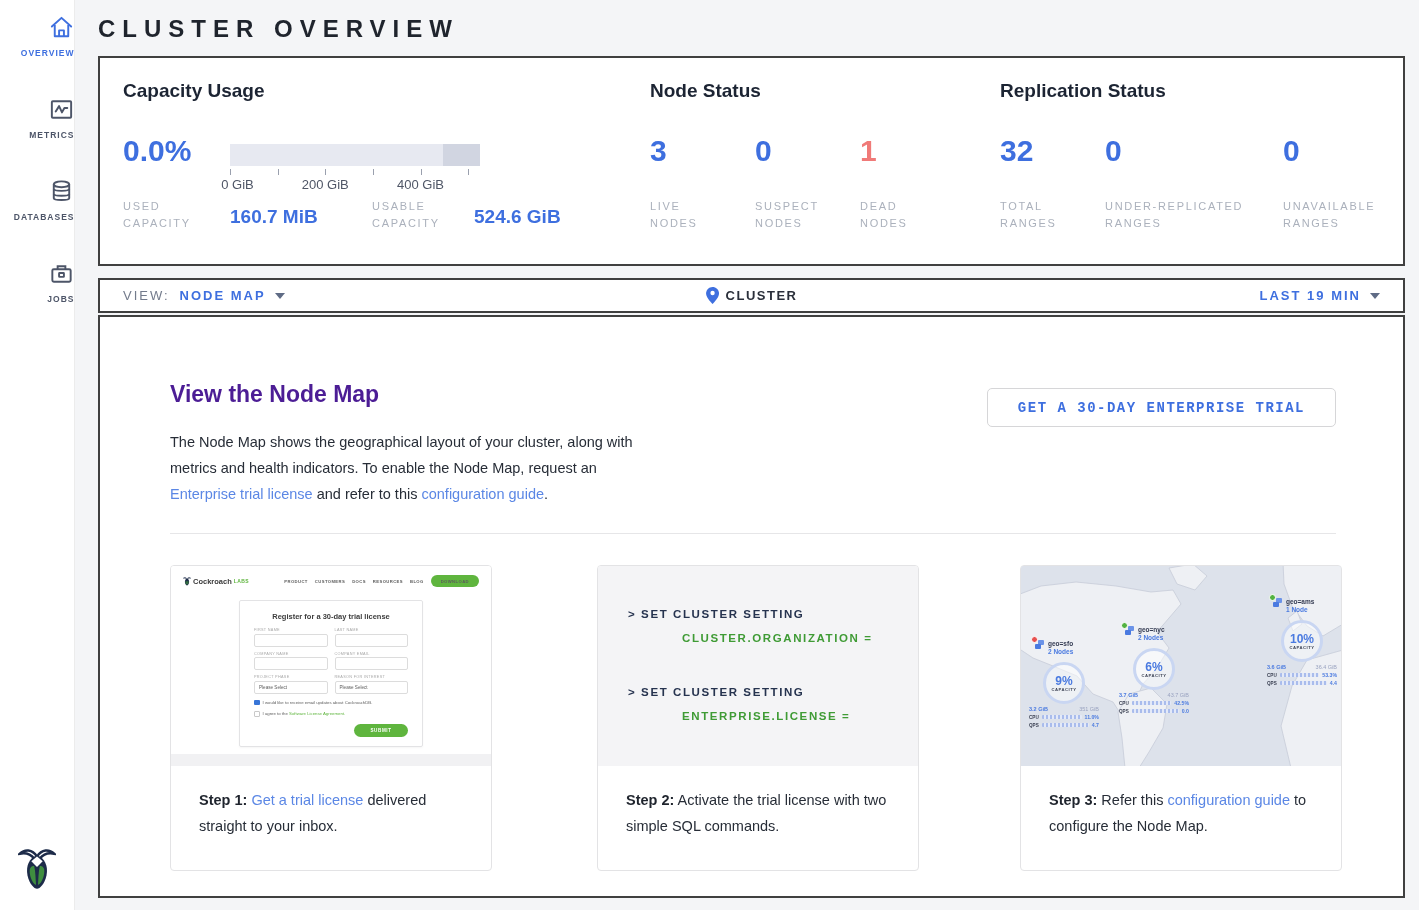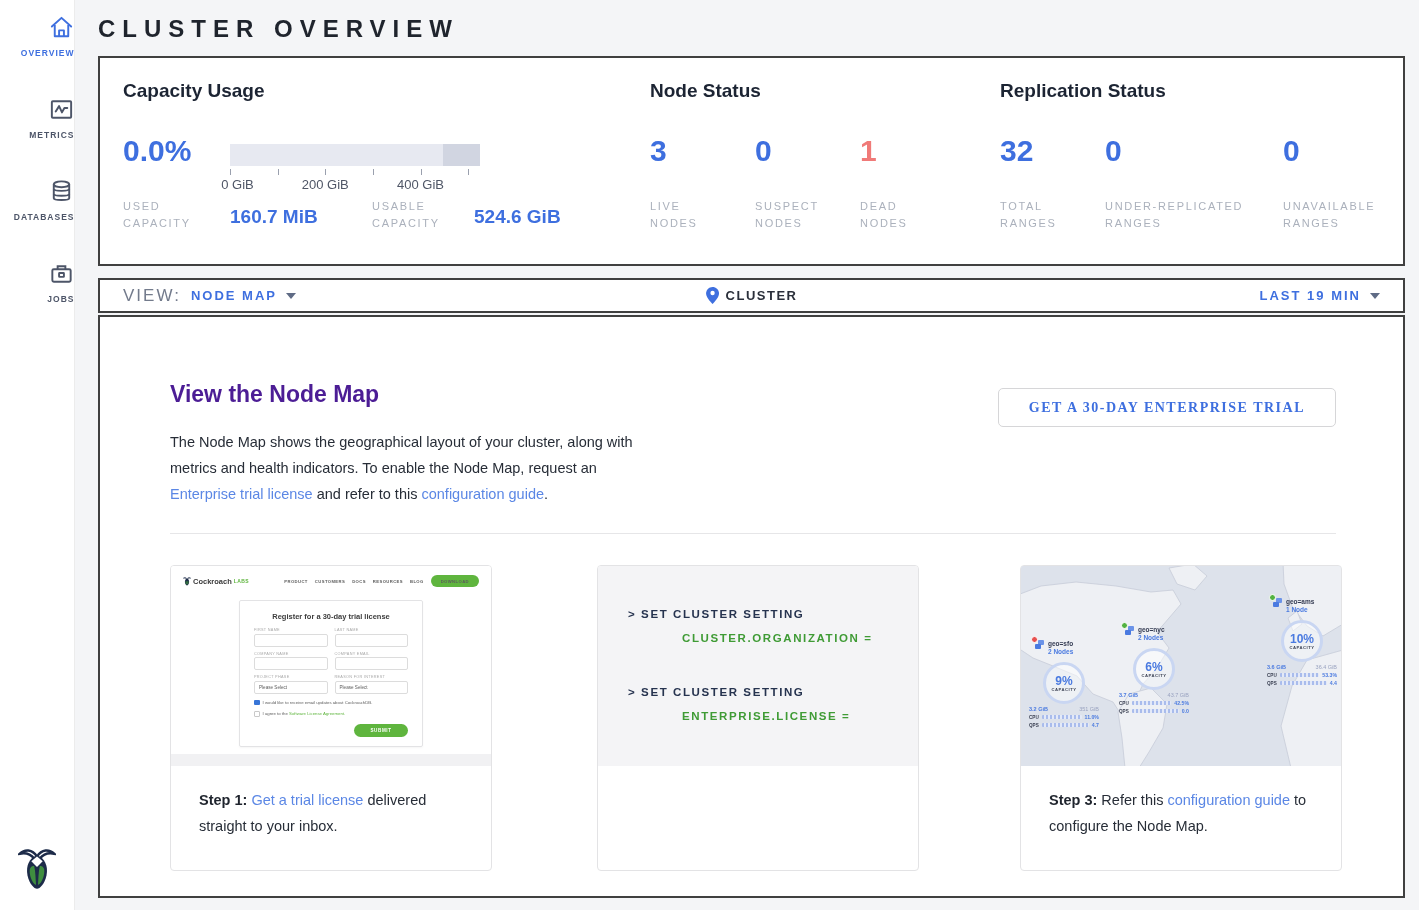--- a/index.html
+++ b/index.html
@@ -38,35 +38,35 @@
   .cap-bar { width: 250px; height: 22px; background: #e7e9f1; position: relative; }
   .cap-bar .cap-dark { position: absolute; right: 0; top: 0; height: 22px; width: 37px; background: #d1d5e1; }
   .cap-ticks { position: relative; height: 7px; margin-top: 3px; }
   .cap-ticks i { position: absolute; top: 0; width: 1px; height: 6px; background: #9aa0ae; }
   .cap-axis { position: relative; height: 16px; margin-top: 1px; }
   .cap-axis span { position: absolute; transform: translateX(-50%); font-size: 13px; color: #4f5666; white-space: nowrap; }
   .cap-value { position: absolute; top: 148px; font-size: 19px; font-weight: 600; color: #3e6fdf; }
   
   .view-bar { margin-top: 12px; height: 35px; display: flex; align-items: center; position: relative; }
   .vb-left { display: flex; align-items: center; padding-left: 23px; cursor: pointer; }
-  .vb-label { font-size: 17px; letter-spacing: 2px; color: #737b8c; }
+  .vb-label { font-size: 13px; letter-spacing: 2px; color: #737b8c; }
   .vb-value { margin-left: 10px; font-size: 13px; letter-spacing: 2px; color: #3e6fdf; font-weight: 600; }
   .caret { width: 0; height: 0; border-left: 5px solid transparent; border-right: 5px solid transparent; border-top: 6px solid #5f6b85; margin-left: 9px; }
   .vb-center { position: absolute; left: 50%; transform: translateX(-50%); display: flex; align-items: center; cursor: pointer; }
   .vb-center .crumb { margin-left: 7px; font-size: 13px; letter-spacing: 1.5px; color: #2a2f3a; font-weight: 600; }
   .vb-right { margin-left: auto; padding-right: 23px; display: flex; align-items: center; cursor: pointer; }
   .vb-time { font-size: 13px; letter-spacing: 2px; color: #3e6fdf; font-weight: 600; }
   
   .nm-section { margin-top: 2px; height: 583px; position: relative; }
   .nm-heading { position: absolute; left: 70px; top: 64px; font-size: 23px; font-weight: bold; color: #4c1d95; }
   .trial-btn {
     position: absolute; right: 67px; top: 71px; height: 39px; padding: 0 30px;
     background: #fff; border: 1px solid #d6d6d8; border-radius: 5px;
     color: #3e6fdf; font-size: 14px; font-weight: 600; letter-spacing: 1.5px;
-    font-family: Liberation Serif, serif; cursor: pointer;
+    font-family: Liberation Mono, monospace; cursor: pointer;
   }
   .nm-desc { position: absolute; left: 70px; top: 112px; width: 475px; font-size: 14.5px; line-height: 26px; color: #272d37; }
   a.lnk { color: #5b87e5; text-decoration: none; cursor: pointer; }
   .nm-divider { position: absolute; left: 70px; right: 67px; top: 216px; border-top: 1px solid #e6e6e8; }
   
   .step-card { position: absolute; top: 248px; width: 322px; height: 306px; background: #fff; border: 1px solid #e3e3e5; border-radius: 4px; overflow: hidden; }
   .step-card.c1 { left: 70px; }
   .step-card.c2 { left: 497px; }
   .step-card.c3 { left: 920px; }
   .card-media { position: relative; width: 100%; height: 200px; overflow: hidden; }
@@ -339,20 +339,23 @@
       </div>
     </div>
 
     <div class="step-card c2">
       <div class="card-media sql-media">
         <div class="sql-line sql-prompt sl1">&gt; SET CLUSTER SETTING</div>
         <div class="sql-line sql-setting sl2">CLUSTER.ORGANIZATION =</div>
         <div class="sql-line sql-prompt sl3">&gt; SET CLUSTER SETTING</div>
         <div class="sql-line sql-setting sl4">ENTERPRISE.LICENSE =</div>
       </div>
+      <div class="card-caption">
+        <b>Step 2:</b><span> Activate the trial license with two simple SQL commands.</span>
+      </div>
     </div>
 
     <div class="step-card c3">
       <div class="card-media map-media">
         <svg class="world" width="321" height="200" viewBox="0 0 321 200">
           <rect width="321" height="200" fill="#dde2eb"></rect>
           <g fill="#eef0f4" stroke="#c7ccd8" stroke-width="0.8">
             <path d="M-6 30 L20 20 L55 16 L95 20 L130 26 L152 24 L160 38 L148 52 L136 66 L148 82 L136 102 L122 118 L113 138 L101 150 L92 136 L72 128 L56 110 L32 100 L12 92 L-6 80 Z"></path>
             <path d="M148 2 L172 -2 L186 10 L174 24 L156 18 Z"></path>
             <path d="M108 128 L130 122 L146 138 L142 162 L128 186 L118 202 L104 202 L101 172 L97 146 Z"></path>

